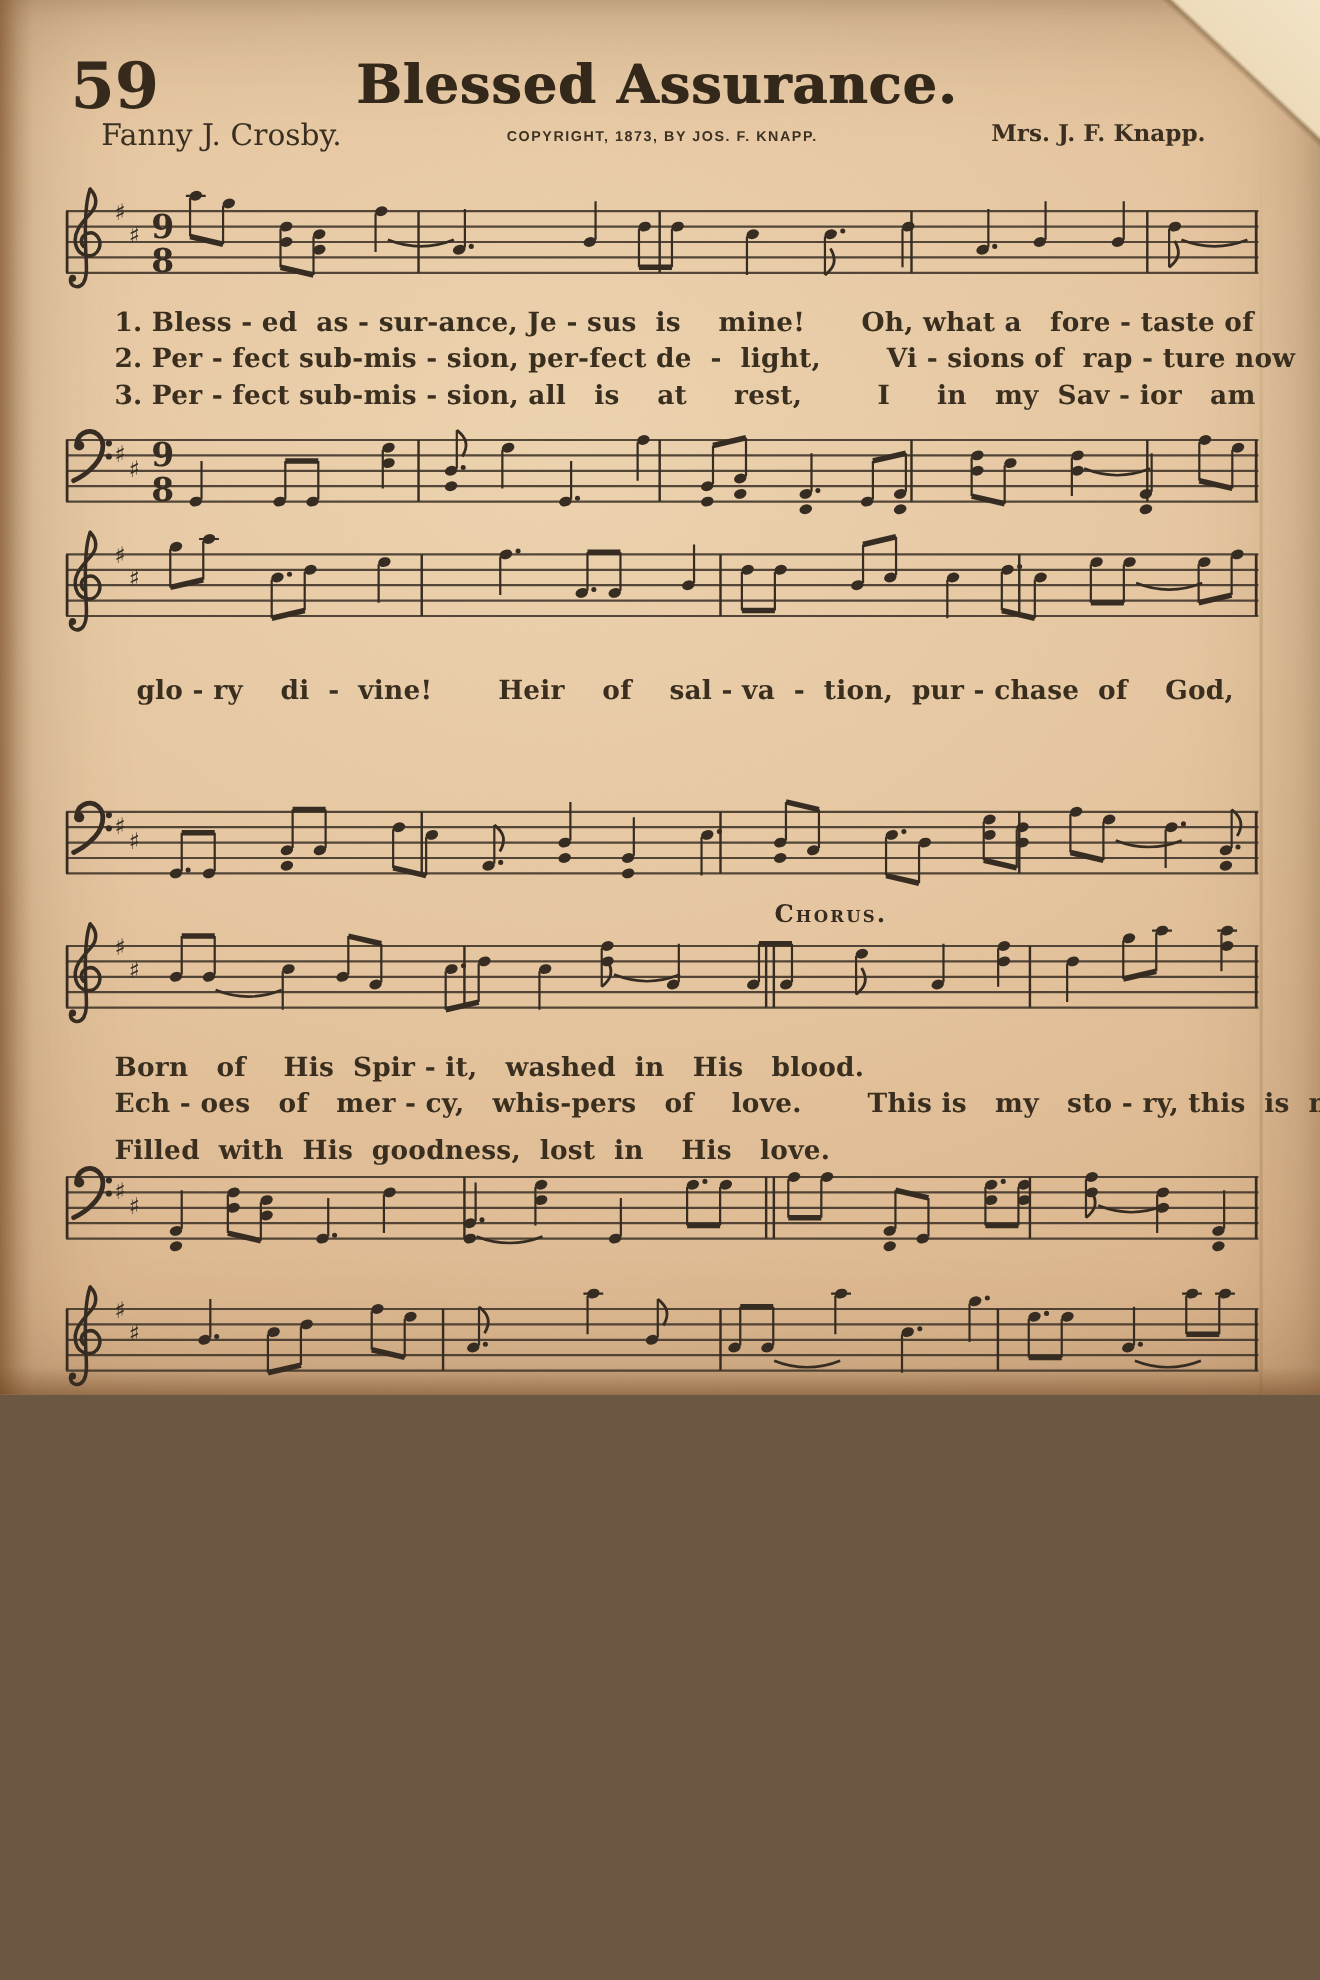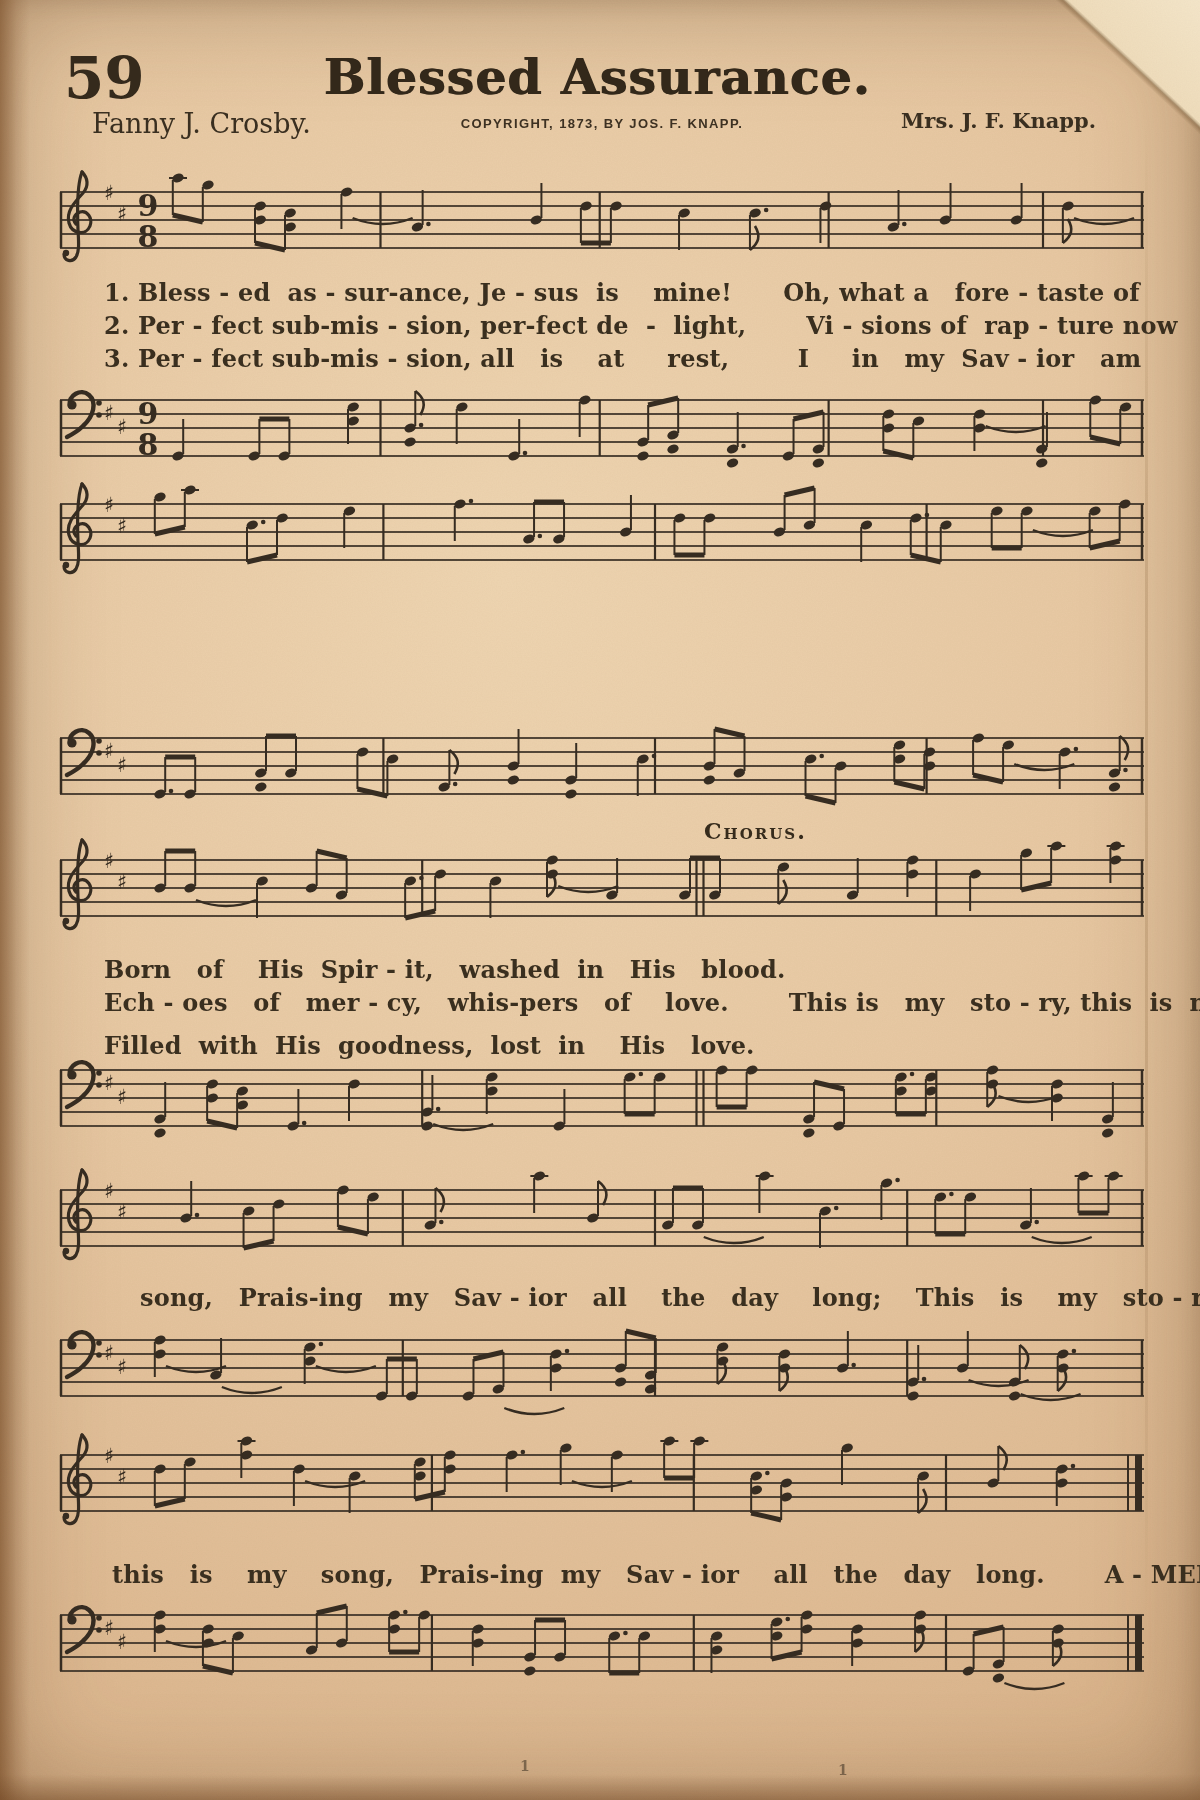--- a/index.html
+++ b/index.html
@@ -1,17 +1,17 @@
 <!DOCTYPE html>
 <html><head>
 <meta charset="utf-8">
 <style>
   html,body{margin:0;padding:0;background:#6b5742;}
   .page{
-    position:relative; width:1200px; height:1800px; overflow:hidden;
+    position:relative; width:1200px; height:1268px; overflow:hidden;
     background:
       radial-gradient(130% 95% at 42% 32%, #eed5b1 0%, #e7c8a2 40%, #ddb890 72%, #cda276 100%);
     box-shadow: inset 0 0 110px rgba(92,58,28,.38), inset 0 0 22px rgba(92,58,28,.22);
     font-family:"DejaVu Serif", serif; color:#3a2f20;
   }
   .edge-left{position:absolute;left:0;top:0;width:30px;height:100%;
     background:linear-gradient(90deg, rgba(118,72,33,.55), rgba(118,72,33,.18) 55%, rgba(118,72,33,0));}
   .edge-bottom{position:absolute;left:0;bottom:0;width:100%;height:26px;
     background:linear-gradient(0deg, rgba(110,66,30,.40), rgba(110,66,30,0));}
   .curl{position:absolute;top:0;right:0;width:150px;height:160px;
@@ -829,20 +829,21 @@
         <ellipse cx="1000.0687522431836" cy="46" rx="5.8" ry="4.3" fill="#362c21" transform="rotate(-18 1000.0687522431836 46)"></ellipse>
         <ellipse cx="1000.0687522431836" cy="60" rx="5.8" ry="4.3" fill="#362c21" transform="rotate(-18 1000.0687522431836 60)"></ellipse>
         <line x1="994.8687522431835" y1="48" x2="994.8687522431835" y2="83" stroke="#362c21" stroke-width="2"></line>
         <path d="M994.8687522431835 83 C1003.8687522431835 76 1005.8687522431835 69 999.8687522431835 59" fill="none" stroke="#362c21" stroke-width="2.6"></path>
       </svg></div>
 
   <div class="lyr" style="top:278px">1. Bless - ed  as - sur-ance, Je - sus  is    mine!      Oh, what a   fore - taste of</div>
   <div class="lyr" style="top:311px">2. Per - fect sub-mis - sion, per-fect de  -  light,       Vi - sions of  rap - ture now</div>
   <div class="lyr" style="top:344px">3. Per - fect sub-mis - sion, all   is    at     rest,        I     in   my  Sav - ior   am</div>
 
+  <div class="lyr" style="top:612px;left:124px">glo - ry    di  -  vine!       Heir    of    sal - va  -  tion,  pur - chase  of    God,</div>
 
   <div class="chorus">Chorus.</div>
 
   <div class="lyr" style="top:955px">Born   of    His  Spir - it,   washed  in   His   blood.</div>
   <div class="lyr" style="top:988px">Ech - oes   of   mer - cy,   whis-pers   of    love.       This is   my   sto - ry, this  is  my</div>
   <div class="lyr" style="top:1031px">Filled  with  His  goodness,  lost  in    His   love.</div>
 
   <div class="lyr" style="top:1283px;left:140px">song,   Prais-ing   my   Sav - ior   all    the   day    long;    This   is    my   sto - ry,</div>
   <div class="lyr" style="top:1560px;left:112px">this   is    my    song,   Prais-ing  my   Sav - ior    all   the   day   long.       A - MEN.</div>
 

